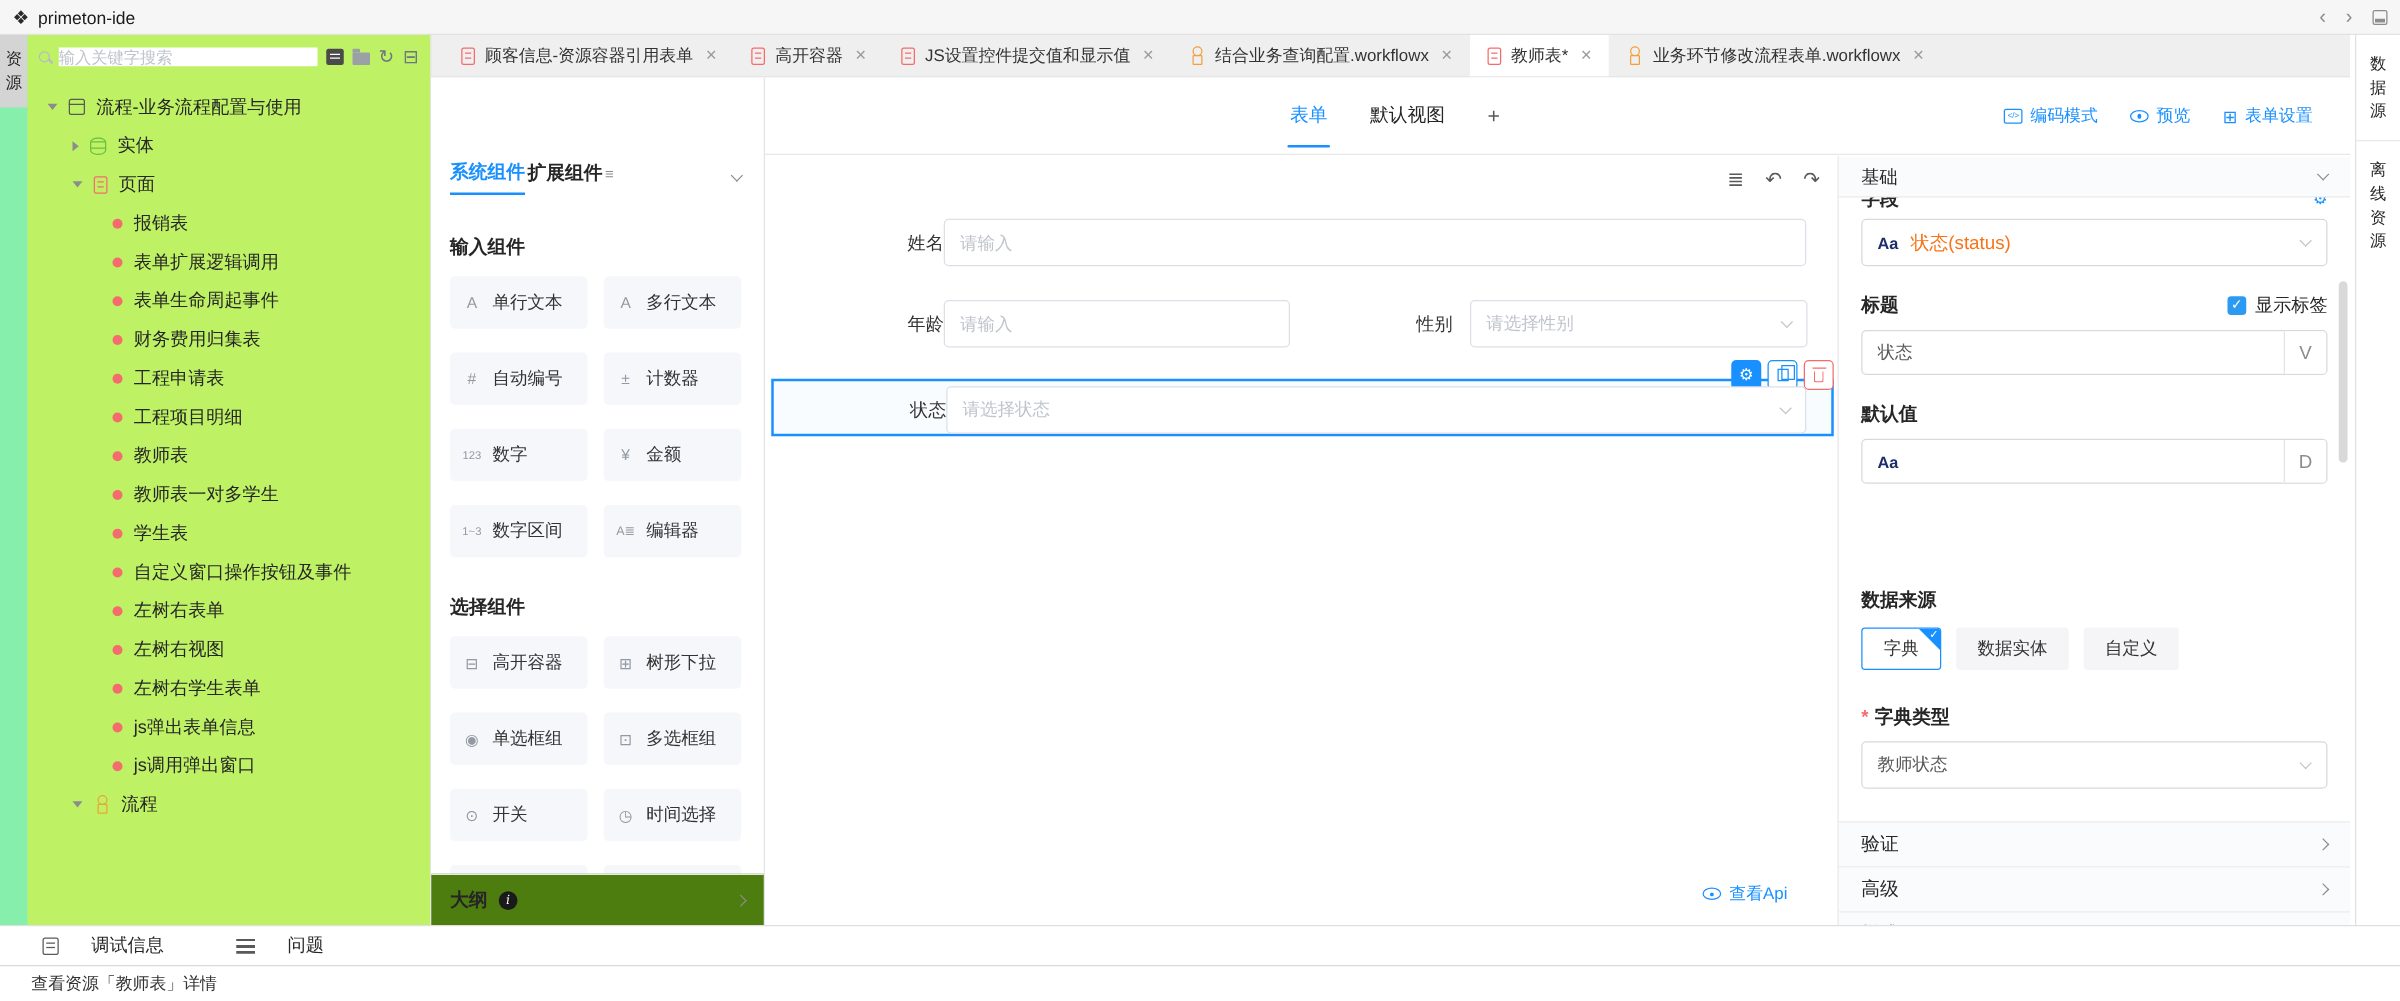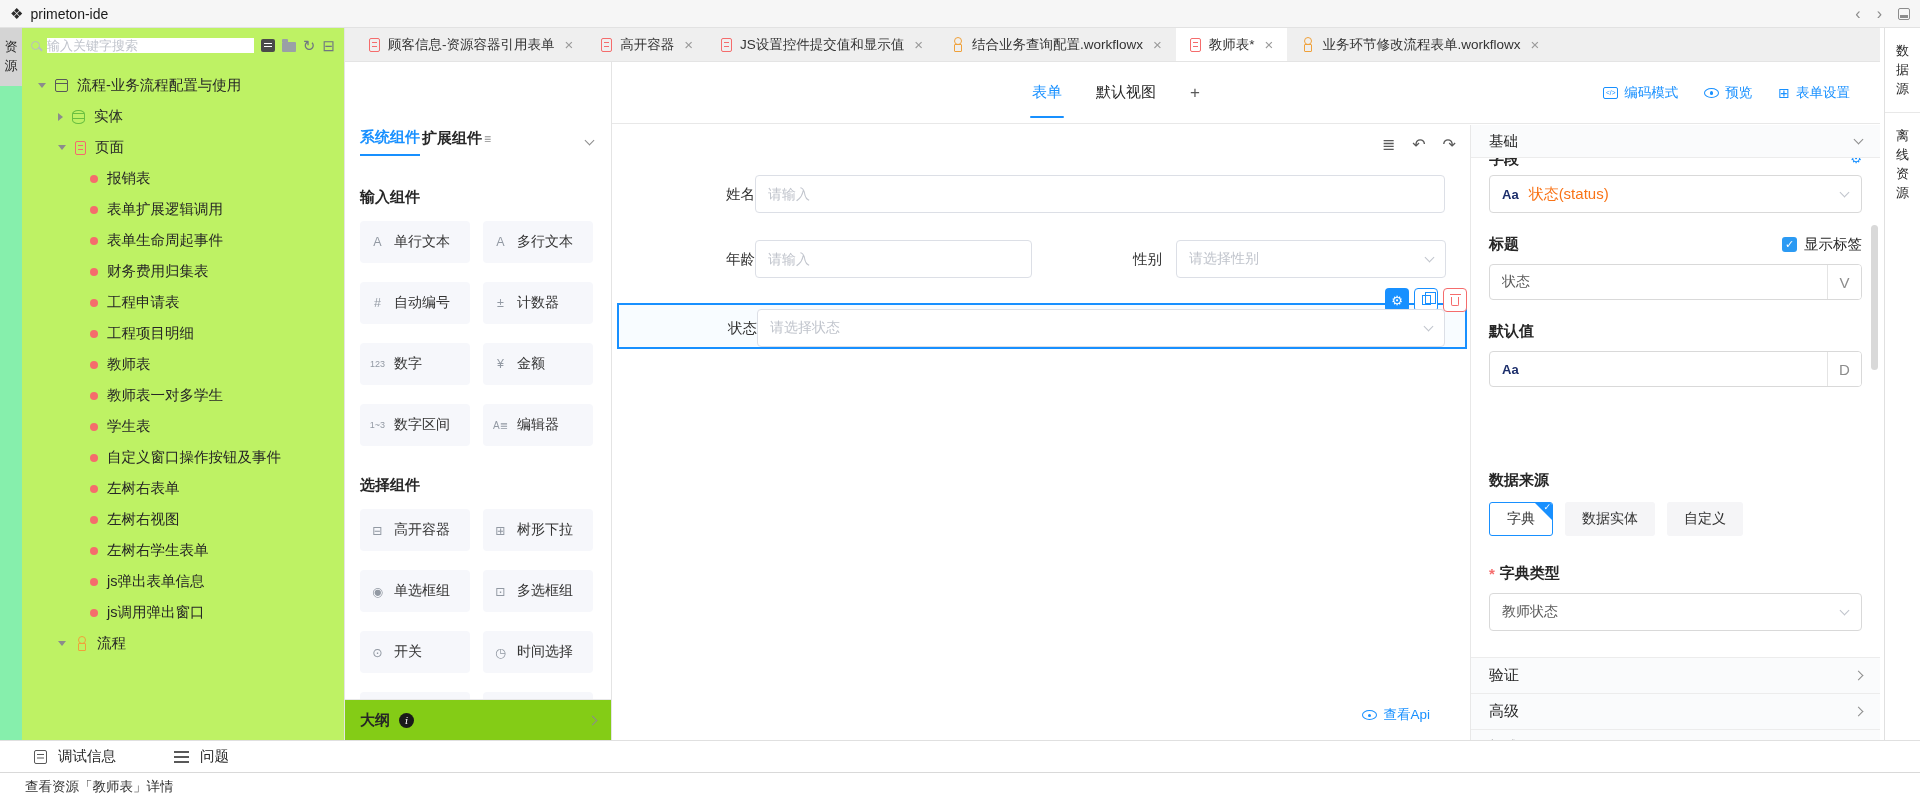--- a/index.html
+++ b/index.html
@@ -90,21 +90,21 @@
   .chev.right { transform:rotate(-45deg); }
   .chev.lite { border-color:#c0c4cc; }
   .comp-tabs .chev { margin-left:auto; margin-right:3px; }
   .sec-title { margin:30px 15px 14px; font-size:15px; font-weight:bold; color:#262626; }
   .sec-title.first { margin-top:32px; }
   .comp-grid { display:grid; grid-template-columns:110px 110px; gap:19px 13px; padding:0 15px; }
   .comp-btn { height:42px; background:#f6f7fb; border-radius:4px; display:flex; align-items:center;
     padding:0 9px; gap:8px; font-size:14px; color:#333; cursor:grab; white-space:nowrap; }
   .comp-ic { color:#9299a3; font-size:12.5px; width:17px; text-align:center; flex:none; }
   .outline-row { position:absolute; bottom:0; left:0; right:0; height:41px; border-top:1px solid #e8e8e8;
-    display:flex; align-items:center; gap:9px; padding:0 15px; background:#84cc16; }
+    display:flex; align-items:center; gap:9px; padding:0 15px; background:#4d7c0f; }
   .outline-label { font-size:15px; font-weight:bold; color:#262626; }
   .info-ic { width:15px; height:15px; border-radius:50%; background:#1a1a1a; color:#fff;
     font-size:10px; font-style:italic; font-family:"DejaVu Serif", serif;
     display:flex; align-items:center; justify-content:center; }
   .outline-row .chev { margin-left:auto; }
 
   
   .editor-header { position:absolute; top:62px; left:612px; right:40px; height:62px;
     background:#fff; border-bottom:1px solid #e8e8e8; }
   .view-tabs { position:absolute; left:420px; top:0; height:100%; display:flex; gap:34px; align-items:center; }
@@ -199,21 +199,21 @@
   
   .right-strip { position:absolute; top:28px; right:0; width:36px; bottom:61px;
     background:#fff; border-left:1px solid #e0e0e0; }
   .r-tab { padding:13px 0 14px; display:flex; justify-content:center; cursor:pointer; }
   .r-tab.bordered { border-bottom:1px solid #e8e8e8; }
 
   
   .bottom-tabs { position:absolute; left:0; right:0; bottom:29px; height:32px;
     border-top:1px solid #e0e0e0; background:#fff; display:flex; align-items:center;
     gap:58px; padding-left:34px; }
-  .b-tab { display:flex; align-items:center; gap:11px; font-size:14.5px; color:#262626; cursor:pointer; }
+  .b-tab { display:flex; align-items:center; gap:26px; font-size:14.5px; color:#262626; cursor:pointer; }
   .dbg-ic { width:13px; height:14px; border:1.4px solid #595959; border-radius:2px; position:relative; }
   .dbg-ic::before { content:""; position:absolute; top:3px; left:2px; right:2px; height:1.3px;
     background:#595959; box-shadow:0 3.5px 0 #595959; }
   .list-ic { width:15px; height:12px;
     background:repeating-linear-gradient(to bottom, #595959 0 2px, transparent 2px 5px); }
   .statusbar { position:absolute; left:0; right:0; bottom:0; height:29px; border-top:1px solid #d9d9d9;
     background:#fff; display:flex; align-items:center; padding-left:25px; font-size:13.5px; color:#333; }
 </style>
 </head>
 <body>

